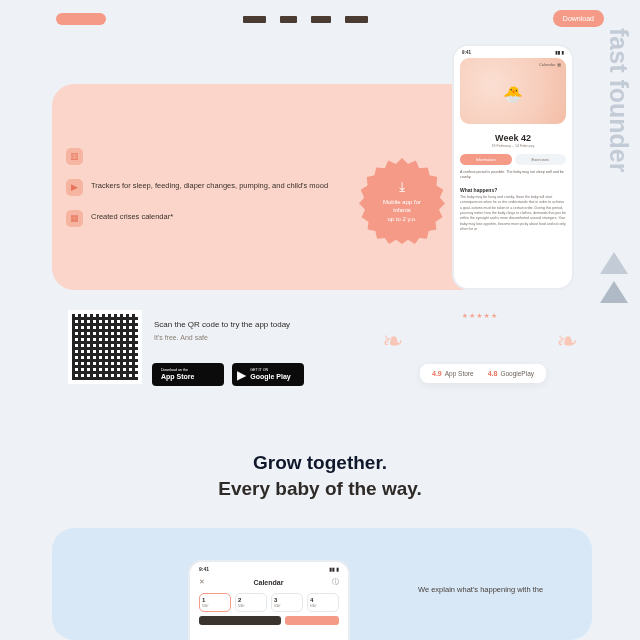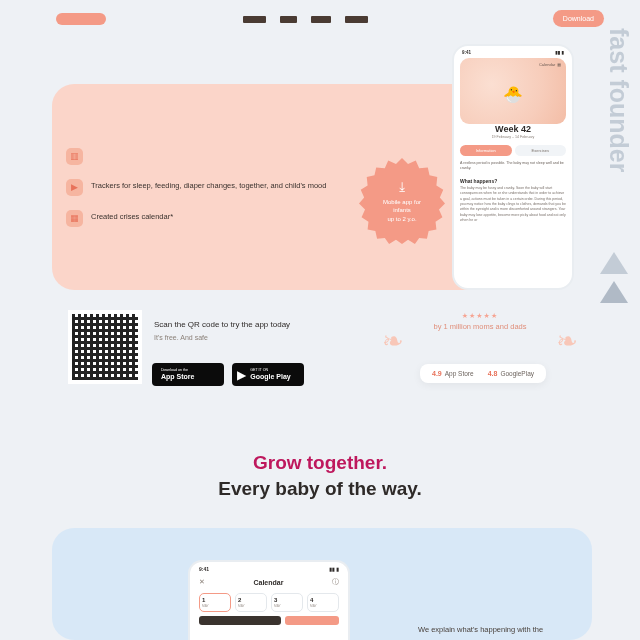--- a/index.html
+++ b/index.html
@@ -102,21 +102,21 @@
     position: relative;
   }
   .ph-cal {
     position: absolute; right: 5px; top: 4px; font-size: 4px; color: #6b5a52;
     display: flex; align-items: center; gap: 2px;
   }
   .ph-baby {
     position: absolute; left: 50%; top: 54%; transform: translate(-50%,-50%);
     font-size: 16px;
   }
-  .ph-week { text-align: center; margin-top: 4px; }
+  .ph-week { text-align: center; margin-top: 13px; }
   .ph-week .wk { font-size: 9px; font-weight: bold; color: #2e2a28; }
   .ph-week .sub { font-size: 3.6px; color: #8b8179; margin-top: 1px; }
   .ph-week-row {
     display: flex; justify-content: space-between; padding: 0 7px; margin-top: -9px;
     font-size: 4px; color: #b2a9a2;
   }
   .ph-tabs {
     display: flex; gap: 3px; margin: 6px 6px 0 6px;
   }
   .ph-tab {
@@ -168,21 +168,21 @@
     position: absolute; left: 420px; top: 364px;
     background: #fff; border-radius: 8px; padding: 6px 12px;
     display: flex; gap: 14px; box-shadow: 0 2px 8px rgba(0,0,0,0.06);
   }
   .rating { display: flex; align-items: center; gap: 3px; }
   .rating .num { font-size: 7px; font-weight: bold; color: #e8725a; }
   .rating .lbl { font-size: 6.5px; color: #6d645e; }
 
   
   .headline { position: absolute; left: 0; top: 452px; width: 640px; text-align: center; }
-  .headline .h1 { font-size: 19px; font-weight: bold; color: #be185d; }
+  .headline .h1 { font-size: 19px; font-weight: bold; color: #0f172a; }
   .headline .h2 { font-size: 19px; font-weight: bold; color: #2e2a28; margin-top: 4px; }
 
   
   .blue-card {
     position: absolute; left: 52px; top: 528px; width: 540px; height: 112px;
     background: #d8e8f7; border-radius: 22px;
   }
   .phone2 {
     position: absolute; left: 188px; top: 560px; width: 162px; height: 80px;
     background: #fff; border-radius: 14px 14px 0 0; border: 2px solid #e9edf1;
@@ -203,21 +203,21 @@
     flex: 1; border: 1px solid #e4e8ec; border-radius: 5px; padding: 3px 2px;
     text-align: left;
   }
   .ph2-day.sel { border-color: #f49a86; }
   .ph2-day .n { font-size: 6px; color: #2e2a28; font-weight: bold; }
   .ph2-day .m { font-size: 3.2px; color: #a09892; margin-top: 1px; }
   .ph2-bars { display: flex; gap: 4px; padding: 4px 9px 0 9px; }
   .ph2-bar { height: 9px; border-radius: 3px; background: #3a332e; }
   .ph2-bar.pink { background: #f49a86; }
   .right-note {
-    position: absolute; left: 418px; top: 624px; width: 160px;
+    position: absolute; left: 418px; top: 584px; width: 160px;
     font-size: 7.5px; color: #4a423d; line-height: 1.55;
   }
 </style>
 </head>
 <body>
 
 <div class="page">
 
   <div class="topbar">
     <div class="logo-pill"></div>
@@ -237,21 +237,21 @@
   <div class="tri tri2"></div>
 
   <div class="hero">
 
     <div class="feature-list">
       <div class="feature">
         <div class="feature-ico">▥</div>
       </div>
       <div class="feature">
         <div class="feature-ico">▶</div>
-        <div class="feature-txt">Trackers for sleep, feeding, diaper changes, together, and child's mood</div>
+        <div class="feature-txt">Trackers for sleep, feeding, diaper changes, pumping, and child's mood</div>
       </div>
       <div class="feature">
         <div class="feature-ico">▦</div>
         <div class="feature-txt">Created crises calendar*</div>
       </div>
     </div>
 
     <div class="burst">
       <div class="star"></div>
       <div class="inner">
@@ -313,21 +313,20 @@
         <span class="s1">GET IT ON</span>
         <span class="s2">Google Play</span>
       </span>
     </div>
   </div>
 
   <div class="trust">
     <div class="laurel-l">❧</div>
     <div class="laurel-r">❧</div>
     <div class="stars">★★★★★</div>
-    <div class="trust-txt" style="margin-top:1px">by 1 million moms and dads</div>
   </div>
   <div class="rating-card">
     <div class="rating">
       <span class="num">4.9</span>
       <span class="lbl">App Store</span>
     </div>
     <div class="rating">
       <span class="num">4.8</span>
       <span class="lbl">GooglePlay</span>
     </div>

